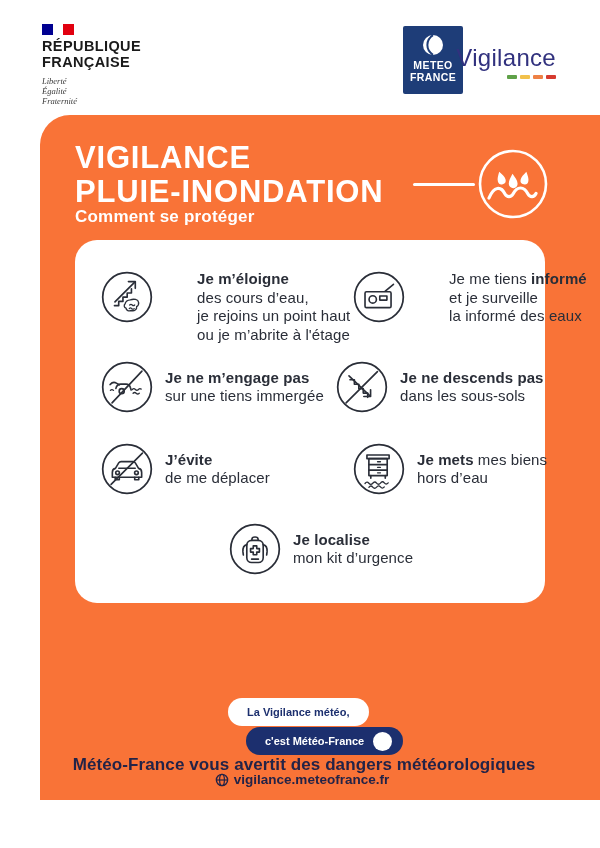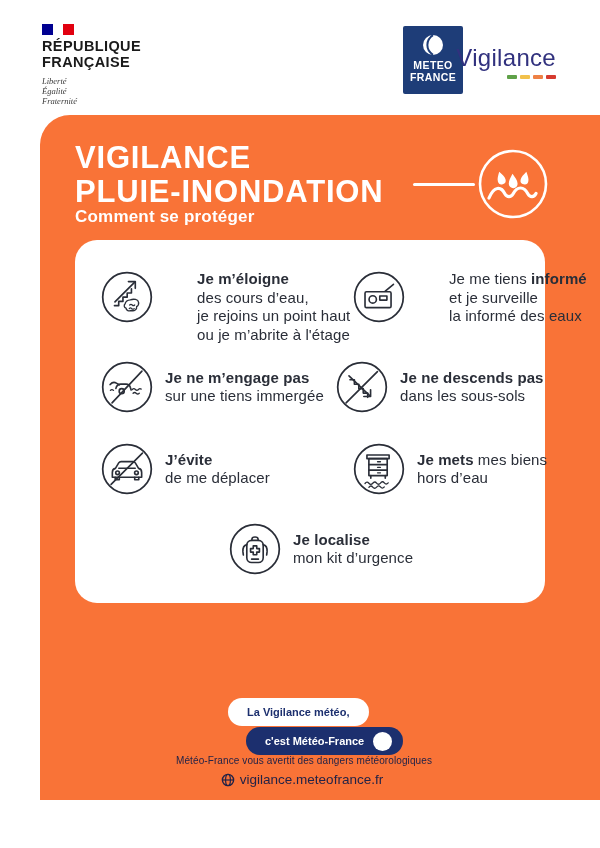--- a/index.html
+++ b/index.html
@@ -44,22 +44,22 @@
   .it4{left:25px;top:202px;}
   .it5{left:277px;top:202px;}
   .it6{left:153px;top:282px;}
   .icon-stroke{fill:none;stroke:#2A2E38;stroke-width:1.7;stroke-linecap:round;stroke-linejoin:round;}
 
   
   .pill{position:absolute;height:28px;line-height:28px;border-radius:15px;font-size:11px;font-weight:700;white-space:nowrap;}
   .pill-white{left:188px;top:583px;background:#fff;color:#1C2F6E;padding:0 19px;}
   .pill-navy{left:206px;top:612px;background:#1C2F6E;color:#fff;padding:0 11px 0 19px;display:flex;align-items:center;gap:9px;box-shadow:0 0 0 3px rgba(255,255,255,.0);}
   .pill-dot{width:19px;height:19px;border-radius:50%;background:#fff;display:block;}
-  .caption{position:absolute;left:0;right:32px;top:640px;text-align:center;font-size:10px;font-weight:400;letter-spacing:.1px;color:#232347;}
-  .url-row{position:absolute;left:0;right:36px;top:657px;display:flex;justify-content:center;align-items:center;gap:5px;color:#232347;font-size:13.5px;font-weight:400;}
+  .caption{position:absolute;left:0;right:32px;top:640px;text-align:center;font-size:17px;font-weight:700;letter-spacing:.1px;color:#232347;}
+  .url-row{position:absolute;left:0;right:36px;top:657px;display:flex;justify-content:center;align-items:center;gap:5px;color:#232347;font-size:13.5px;font-weight:700;}
 </style>
 </head>
 <body>
 
 <div class="page">
 
   <div class="rf">
     <div class="rf-flag">
       <span style="background: rgb(0, 0, 145);"></span>
       <span style="background: rgb(255, 255, 255);"></span>

